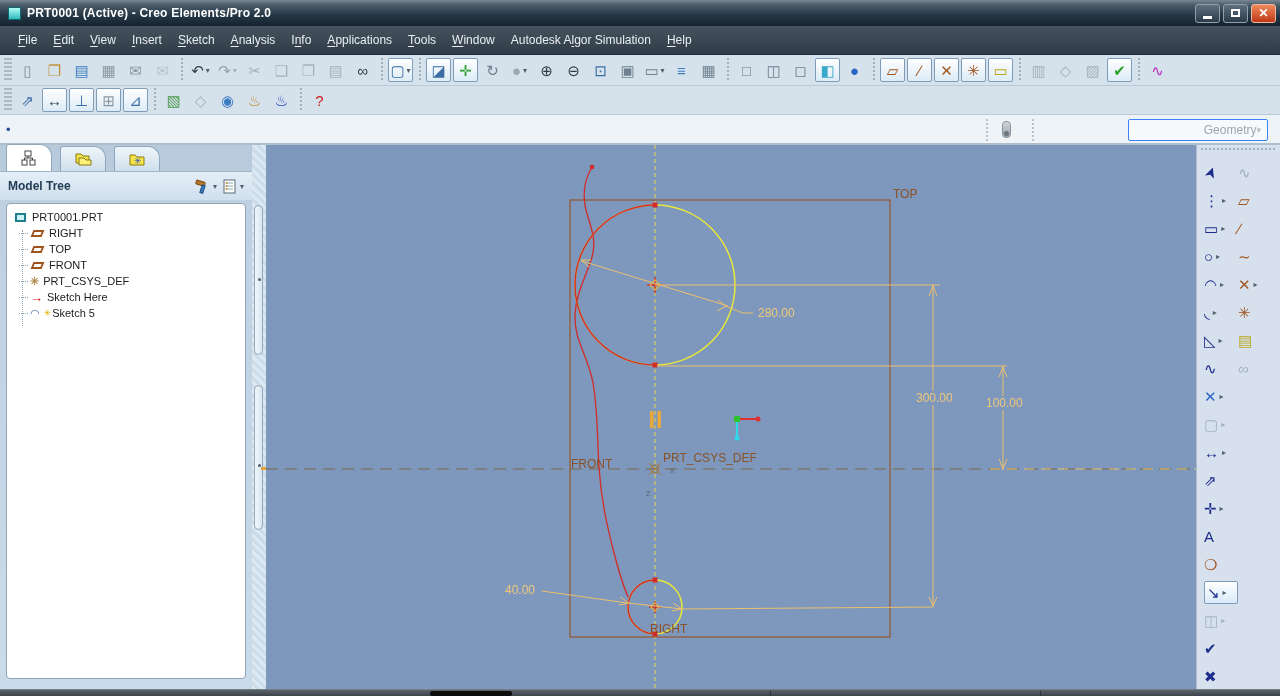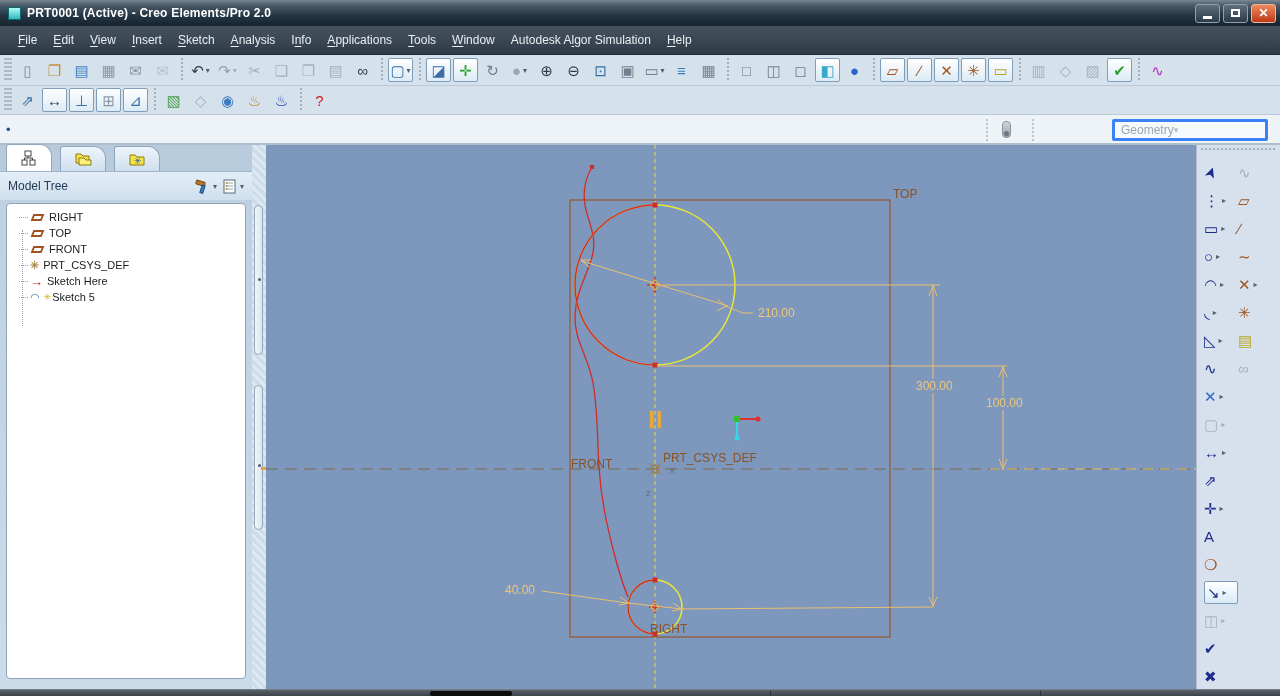--- a/index.html
+++ b/index.html
@@ -36,35 +36,35 @@
   .tb-btn.disabled{opacity:.4}
   .cursor{display:inline-block;transform:rotate(-70deg)}
 
   
   #msgbar{position:relative;height:30px;background:#edf3f7;border-bottom:2px solid #aebecb;display:flex;align-items:center;font-size:11px;color:#3f4a52}
   #msg-bullet{color:#2a4a9a;font-size:13px;margin:0 5px 0 6px}
   #msg-text{white-space:nowrap;overflow:hidden;max-width:950px}
   #msg-indicator{position:absolute;left:1002px;top:6px;width:9px;height:17px;border-radius:4px;background:linear-gradient(180deg,#cfd6dc,#9aa4ac);border:1px solid #8b949c}
   #msg-indicator:after{content:"";display:block;width:5px;height:5px;border-radius:50%;background:#6b747c;margin:9px auto 0}
   .msg-vsep{position:absolute;width:2px;height:22px;top:4px;background:repeating-linear-gradient(180deg,#b6c2cc 0 2px,transparent 2px 4px)}
-  #filter-box{position:absolute;right:12px;top:4px;width:156px;height:22px;background:#f7fafc;border:3px solid #3b82f6;border-radius:2px;
-    display:flex;align-items:center;justify-content:flex-start;padding:0 6px;color:#9aa6b0;font-size:12px}
+  #filter-box{position:absolute;right:12px;top:4px;width:140px;height:22px;background:#f7fafc;border:1px solid #3b82f6;border-radius:2px;
+    display:flex;align-items:center;justify-content:flex-end;padding:0 6px;color:#9aa6b0;font-size:12px}
   #filter-box .dd{color:#b4bec6;font-size:9px}
 
   
   #main{position:relative;height:544px;background:#c4d6e6}
 
   
   #left-panel{position:absolute;left:0;top:0;width:252px;height:544px;background:linear-gradient(180deg,#bdd0e0,#cadbe9)}
   #mt-tabs{height:27px;display:flex;align-items:flex-end;padding-left:6px;background:#b7cbdc;border-bottom:1px solid #9fb6c9}
   .mt-tab{width:46px;height:25px;margin-right:8px;border:1px solid #8fa6bc;border-bottom:none;border-radius:3px 12px 0 0;
     background:linear-gradient(180deg,#eef5fa,#cfdfec);display:flex;align-items:center;justify-content:center}
   .mt-tab.active{background:#ffffff;height:27px}
   #mt-header{height:28px;display:flex;align-items:center;padding:0 8px;background:linear-gradient(180deg,#e3eef7,#d0e0ee)}
-  #mt-title{font-size:12px;font-weight:normal;color:#223c55;flex:1}
+  #mt-title{font-size:12px;font-weight:bold;color:#223c55;flex:1}
   .hdr-btn{display:flex;align-items:center;margin-left:6px;cursor:default}
   .hdr-btn .dd{font-size:8px;color:#51606e;margin-left:3px}
   #tree-box{position:absolute;left:6px;right:6px;top:58px;bottom:10px;background:#fff;border:1px solid #8fa4b8;border-radius:4px;padding:5px 2px;overflow:hidden}
   #tree-guide{position:absolute;left:15px;top:26px;height:96px;border-left:1px dotted #93a5b5}
   .tree-row{display:flex;align-items:center;height:16px;font-size:11px;color:#1c1c1c;padding-left:6px;white-space:nowrap;cursor:default}
   .tree-row.child{padding-left:10px}
   .tree-row.child:before{content:"";width:9px;border-top:1px dotted #93a5b5;margin-right:2px}
   .ti{display:inline-block;margin-right:4px;line-height:1}
   .ti-part{width:11px;height:9px;background:#cff2f4;border:2px solid #1f7f8f;margin-right:6px}
   .ti-plane{width:11px;height:7px;border:2px solid #a0541e;transform:skewX(-22deg);margin:0 6px 0 2px}
@@ -361,20 +361,24 @@
             <circle cx="3.5" cy="4" r="1" fill="#c09040"></circle>
               <circle cx="3.5" cy="7" r="1" fill="#c09040"></circle>
               <circle cx="3.5" cy="10" r="1" fill="#c09040"></circle>
           </svg>
           <span class="dd">▾</span>
         </span>
       </div>
       <div id="tree-box">
         <div id="tree-guide"></div>
         <div id="tree-items">
+            <div class="tree-row">
+              <span class="ti ti-part"></span>
+              <span>PRT0001.PRT</span>
+            </div>
             <div class="tree-row child">
               <span class="ti ti-plane"></span>
               <span>RIGHT</span>
             </div>
             <div class="tree-row child">
               <span class="ti ti-plane"></span>
               <span>TOP</span>
             </div>
             <div class="tree-row child">
               <span class="ti ti-plane"></span>
@@ -487,22 +491,22 @@
           <line x1="471" y1="274" x2="471" y2="292" stroke="#30d8e8" stroke-width="2"></line>
           <circle cx="471" cy="293" r="2.5" fill="#30d8e8"></circle>
           <rect x="468" y="271" width="6" height="6" fill="#2ec22e"></rect>
         </g>
       </svg>
       
       <span class="plane-label" style="left:627px;top:42px">TOP</span>
       <span class="plane-label" style="left:305px;top:312px">FRONT</span>
       <span class="plane-label" style="left:397px;top:306px">PRT_CSYS_DEF</span>
       <span class="plane-label" style="left:384px;top:477px">RIGHT</span>
-      <span class="dim-label" style="left:492px;top:161px">210.00</span>
-      <span class="dim-label bg" style="left:648px;top:234px">300.00</span>
+      <span class="dim-label" style="left:492px;top:161px">280.00</span>
+      <span class="dim-label bg" style="left:648px;top:246px">300.00</span>
       <span class="dim-label bg" style="left:718px;top:251px">100.00</span>
       <span class="dim-label" style="left:239px;top:438px">40.00</span>
       <span class="axis-label" style="left:404px;top:320px">x</span>
       <span class="axis-label" style="left:380px;top:343px">z</span>
     </div>
 
     <div id="right-toolbar">
       <div id="rt-handle"></div>
       <div id="rt-rows">
           <div class="rt-row">

